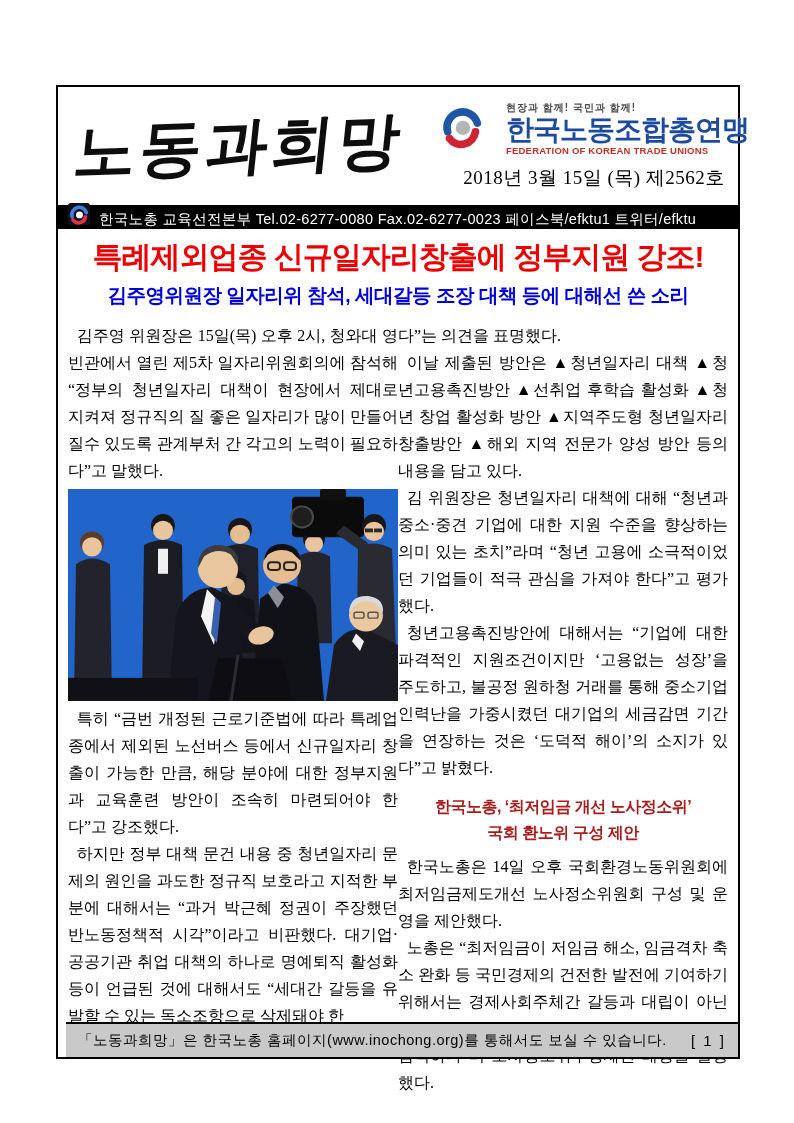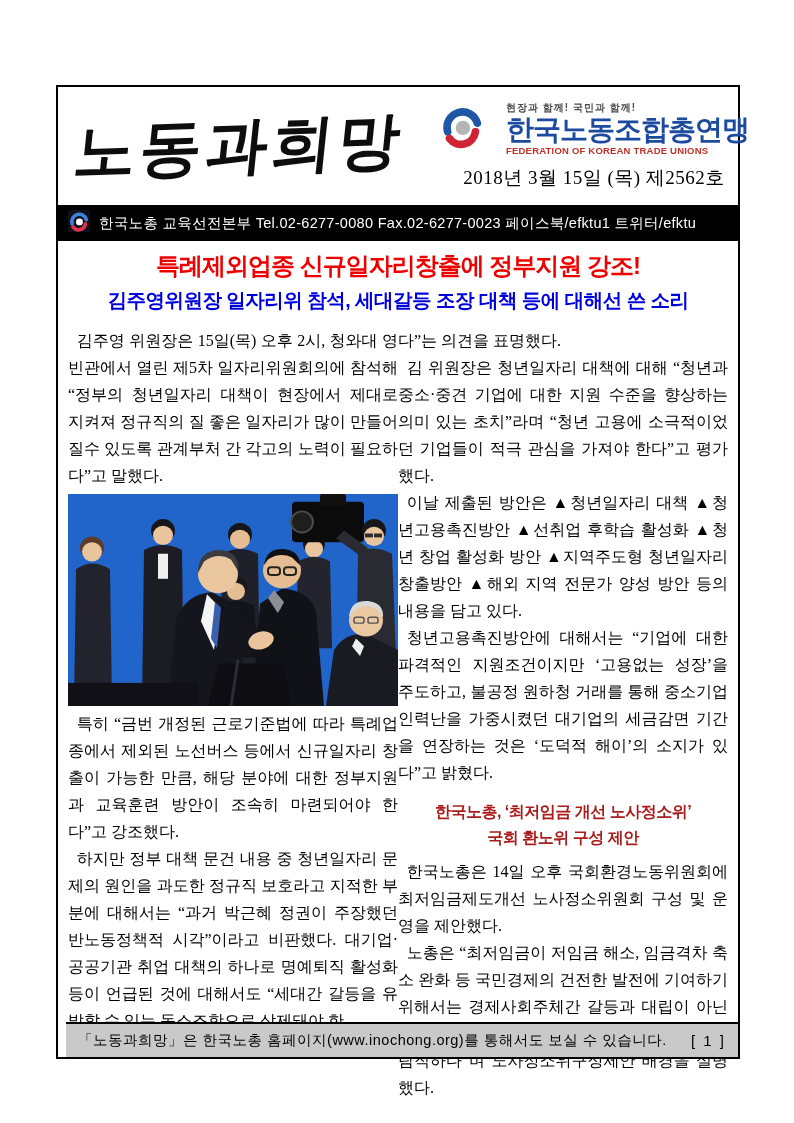--- a/index.html
+++ b/index.html
@@ -12,26 +12,26 @@
   .calli-title { font-family:"DejaVu Serif","Liberation Serif",serif; font-size:62px; font-weight:900; color:#0d0d0d; letter-spacing:4px; transform:rotate(-2deg) skewX(-8deg); white-space:nowrap; }
   .logo-block { width:268px; display:flex; flex-direction:column; align-items:center; }
   .logo-row { display:flex; align-items:center; gap:21px; }
   .logo-texts { display:flex; flex-direction:column; align-items:flex-start; }
   .tagline { font-size:10px; color:#4a4a4a; letter-spacing:1px; font-weight:bold; }
   .org-kr { font-size:28px; font-weight:900; color:#1b4a9e; letter-spacing:-1px; line-height:1.1; white-space:nowrap; }
   .org-en { font-size:9.5px; font-weight:bold; color:#c13128; letter-spacing:0.2px; }
   .issue-line { margin-top:9px; font-family:"Liberation Serif","DejaVu Serif",serif; font-size:19px; color:#000; letter-spacing:0.5px; white-space:nowrap; }
 
   
-  .infobar { height:36px; background:#000; color:#fff; display:flex; align-items:center; gap:9px; padding:0 10px; }
+  .infobar { height:24px; background:#000; color:#fff; display:flex; align-items:flex-end; gap:9px; padding:0 10px; }
   .infobar-text { font-size:14.5px; letter-spacing:0.3px; white-space:nowrap; }
 
   
   .headlines { text-align:center; padding-top:11px; }
-  .headline1 { color:#ee0000; font-size:24px; font-weight:900; letter-spacing:-1px; line-height:1.15; }
+  .headline1 { color:#ee0000; font-size:30px; font-weight:900; letter-spacing:-1px; line-height:1.15; }
   .headline2 { color:#0000dd; font-size:19.5px; font-weight:900; margin-top:7px; letter-spacing:-0.5px; }
 
   
   .body-cols { display:flex; padding:13px 10px 0 10px; font-family:"Liberation Serif","DejaVu Serif",serif; font-size:16px; line-height:27px; color:#000; }
   .col { flex:1; min-width:0; text-align:justify; }
   .col p { margin:0; text-indent:0.55em; word-break:break-all; }
   .col p.no-indent { text-indent:0; }
 
   .news-photo { display:block; width:100%; height:212px; margin:5px 0 4px 0; }
 
@@ -161,22 +161,22 @@
           <path d="M140 220 L150 176 L214 176 L224 220 Z" fill="#0d0d12"></path>
           <line x1="170" y1="172" x2="163" y2="220" stroke="#2c2c33" stroke-width="3"></line>
         </svg>
 
         <p>특히 “금번 개정된 근로기준법에 따라 특례업종에서 제외된 노선버스 등에서 신규일자리 창출이 가능한 만큼, 해당 분야에 대한 정부지원과 교육훈련 방안이 조속히 마련되어야 한다”고 강조했다.</p>
         <p>하지만 정부 대책 문건 내용 중 청년일자리 문제의 원인을 과도한 정규직 보호라고 지적한 부분에 대해서는 “과거 박근혜 정권이 주장했던 반노동정책적 시각”이라고 비판했다. 대기업·공공기관 취업 대책의 하나로 명예퇴직 활성화 등이 언급된 것에 대해서도 “세대간 갈등을 유발할 수 있는 독소조항으로 삭제돼야 한</p>
       </div>
 
       <div class="col">
         <p class="no-indent">다”는 의견을 표명했다.</p>
+        <p>이날 제출된 방안은 ▲청년일자리 대책 ▲청년고용촉진방안 ▲선취업 후학습 활성화 ▲청년 창업 활성화 방안 ▲지역주도형 청년일자리 창출방안 ▲해외 지역 전문가 양성 방안 등의 내용을 담고 있다.</p>
         <p>김 위원장은 청년일자리 대책에 대해 “청년과 중소·중견 기업에 대한 지원 수준을 향상하는 의미 있는 초치”라며 “청년 고용에 소극적이었던 기업들이 적극 관심을 가져야 한다”고 평가했다.</p>
-        <p>이날 제출된 방안은 ▲청년일자리 대책 ▲청년고용촉진방안 ▲선취업 후학습 활성화 ▲청년 창업 활성화 방안 ▲지역주도형 청년일자리 창출방안 ▲해외 지역 전문가 양성 방안 등의 내용을 담고 있다.</p>
         <p>청년고용촉진방안에 대해서는 “기업에 대한 파격적인 지원조건이지만 ‘고용없는 성장’을 주도하고, 불공정 원하청 거래를 통해 중소기업 인력난을 가중시켰던 대기업의 세금감면 기간을 연장하는 것은 ‘도덕적 해이’의 소지가 있다”고 밝혔다.</p>
 
         <div class="a2-head">
           <div>한국노총, ‘최저임금 개선 노사정소위’</div>
           <div>국회 환노위 구성 제안</div>
         </div>
 
         <p>한국노총은 14일 오후 국회환경노동위원회에 최저임금제도개선 노사정소위원회 구성 및 운영을 제안했다.</p>
         <p>노총은 “최저임금이 저임금 해소, 임금격차 축소 완화 등 국민경제의 건전한 발전에 기여하기 위해서는 경제사회주체간 갈등과 대립이 아닌 대화를 통해 최저임금제도를 개선하는 것이 바람직하다”며 노사정소위구성제안 배경을 설명했다.</p>
       </div>

